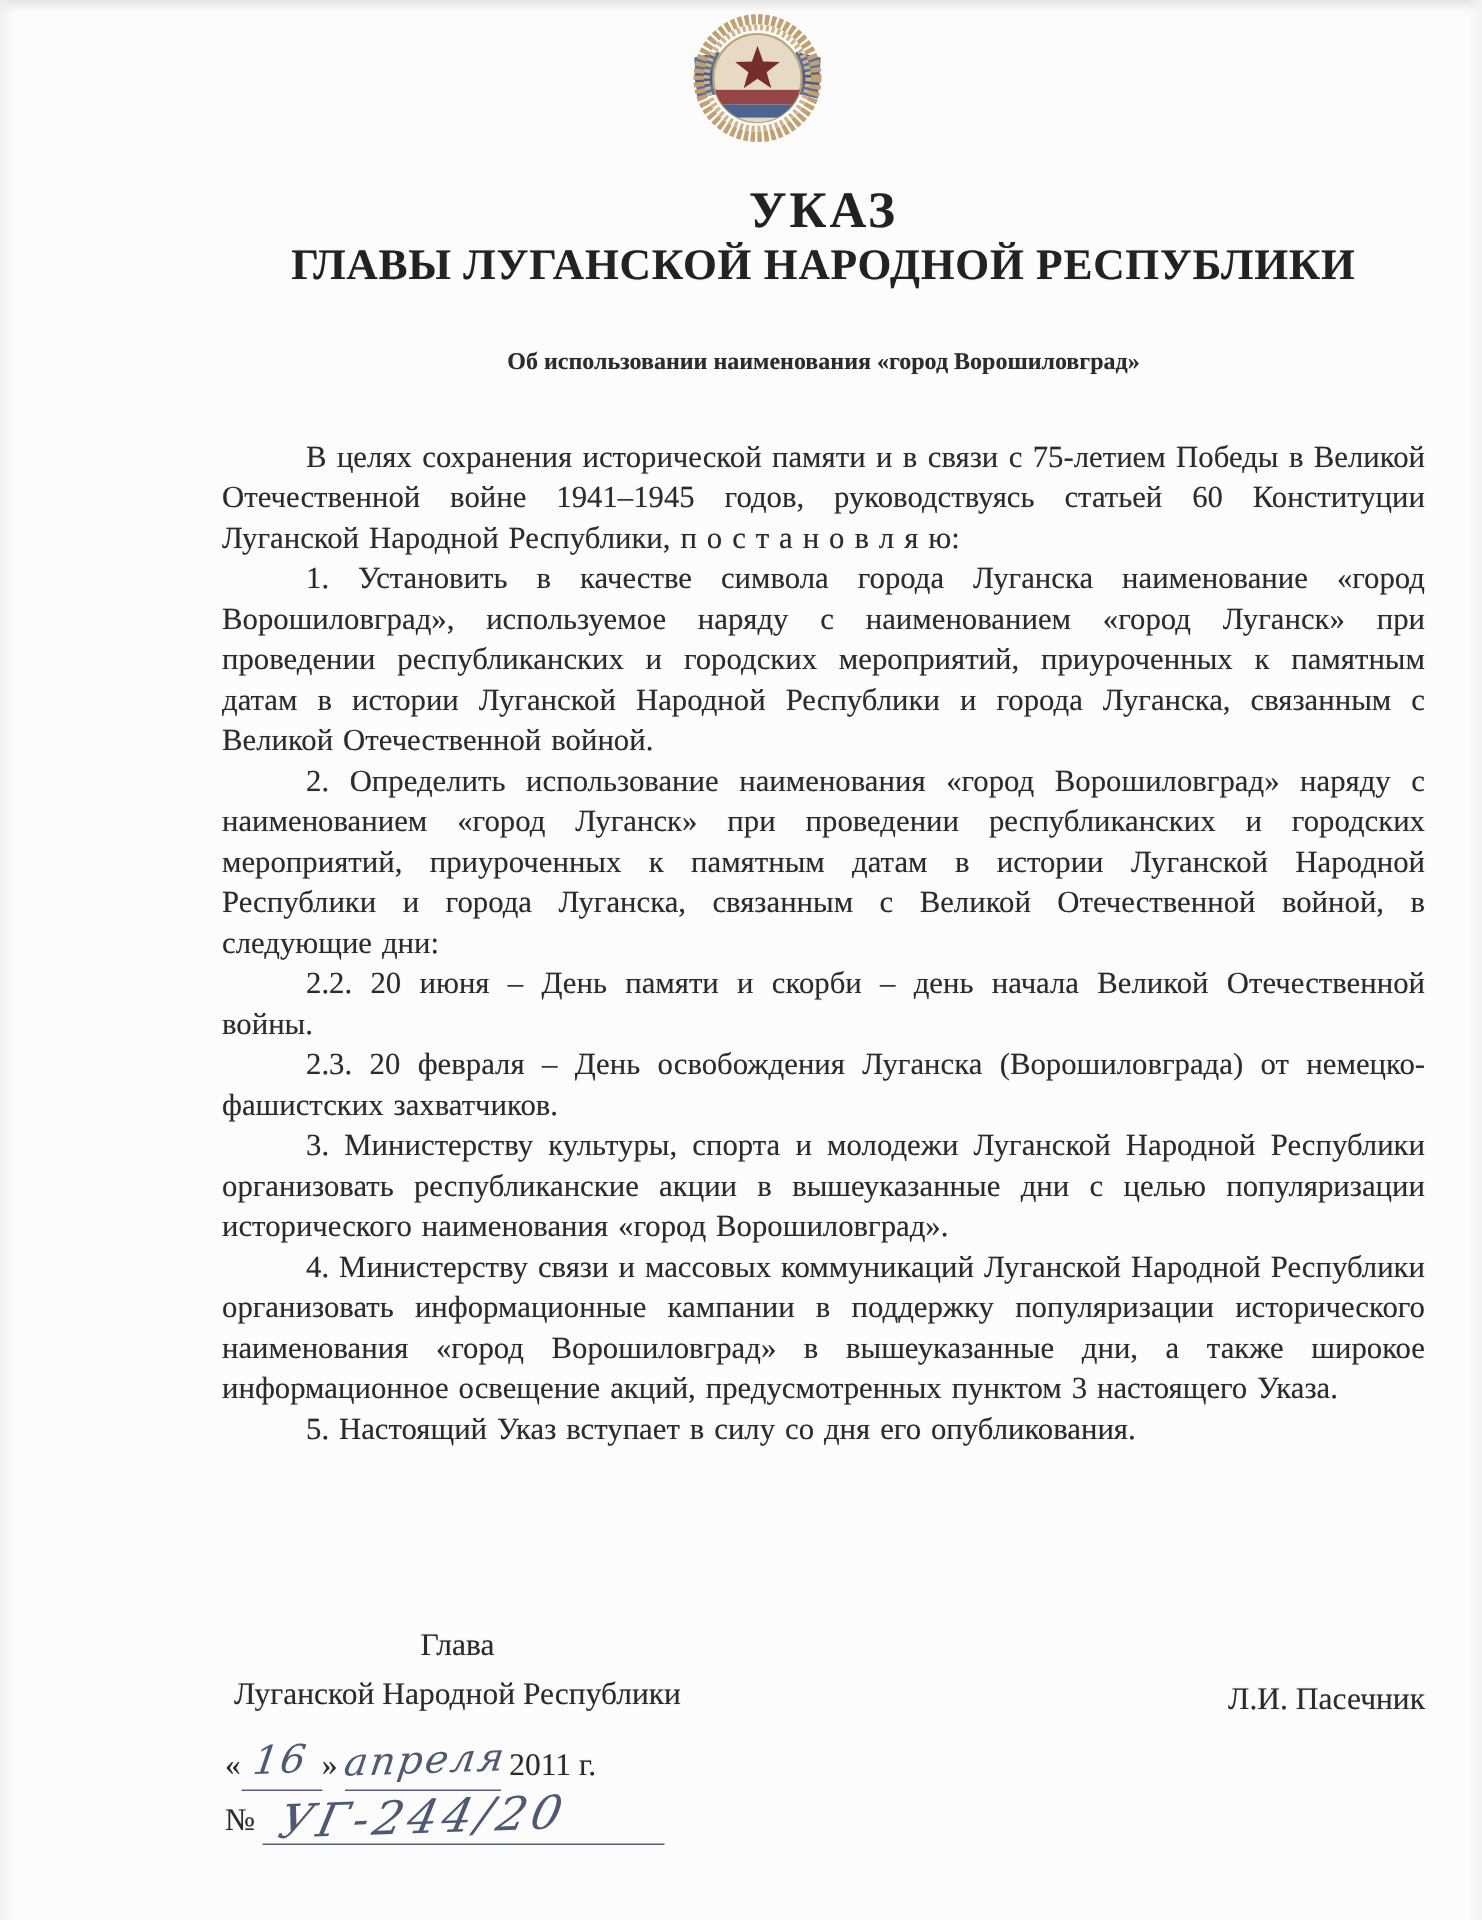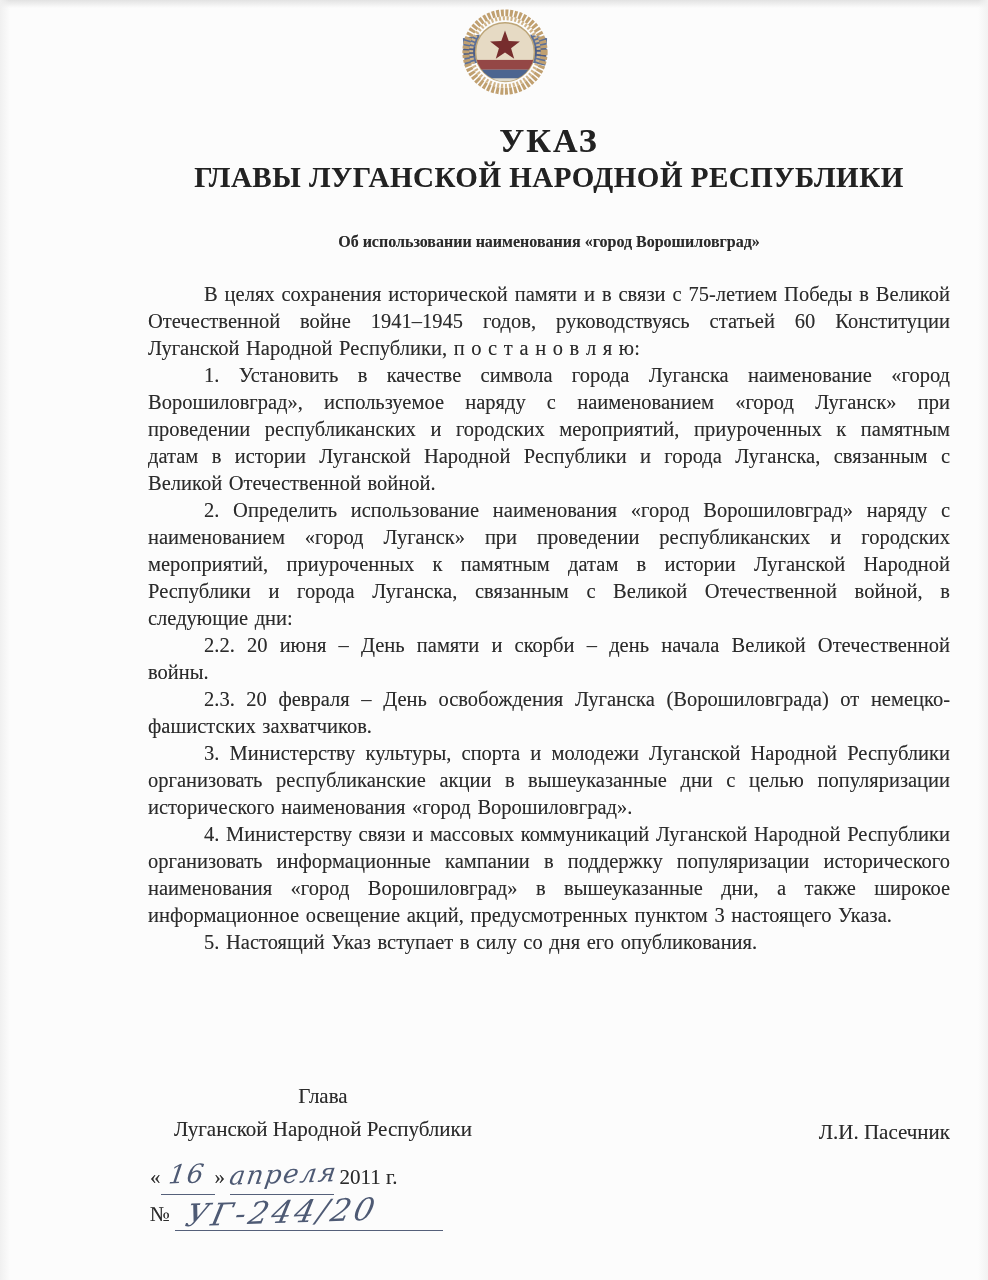--- a/index.html
+++ b/index.html
@@ -35,31 +35,31 @@
     position: absolute; top: 122px; left: 148px; width: 802px;
     text-align: center; font-weight: bold; color: #222;
   }
   .title-line1 { font-size: 34px; line-height: 38px; letter-spacing: 2px; }
   .title-line2 { font-size: 29px; line-height: 34px; letter-spacing: 0.5px; }
   .subject {
     position: absolute; top: 233px; left: 148px; width: 802px;
     text-align: center; font-weight: bold; font-size: 16px;
   }
   .body-text {
-    position: absolute; top: 281px; left: 148px; width: 802px;
+    position: absolute; top: 292px; left: 148px; width: 802px;
     font-size: 20.5px; line-height: 27px;
     text-align: justify; word-spacing: 1.5px;
   }
   .body-text p { margin: 0; text-indent: 56px; }
   .signature {
     position: absolute; top: 1080px; left: 148px; width: 802px;
     display: flex; justify-content: space-between; align-items: flex-end;
     font-size: 21px;
   }
-  .sig-left { margin-left: 26px; text-align: center; line-height: 33px; }
+  .sig-left { margin-left: 8px; text-align: center; line-height: 33px; }
   .sig-right { padding-bottom: 1px; }
   .footer {
     position: absolute; top: 1156px; left: 150px; font-size: 21px;
   }
   .footer-city { margin-bottom: 7px; }
   .date-line { height: 36px; line-height: 36px; }
   .num-line { height: 40px; line-height: 34px; }
   .uline {
     display: inline-block; text-align: center; vertical-align: bottom;
     border-bottom: 1.6px solid #55607a;

